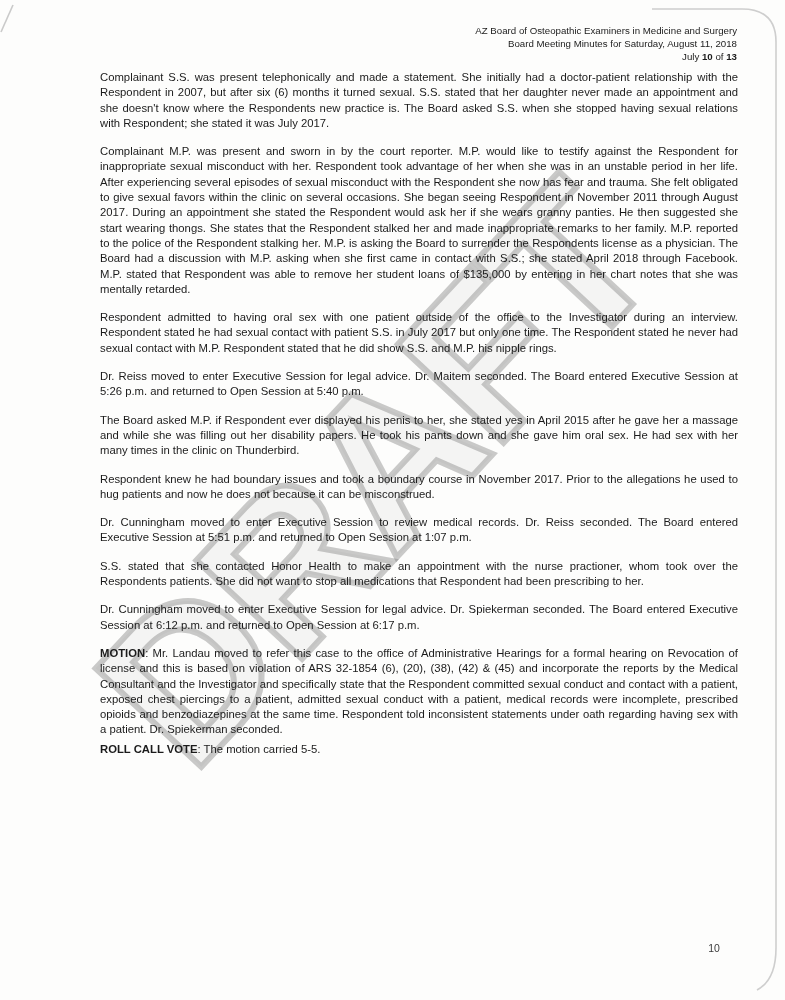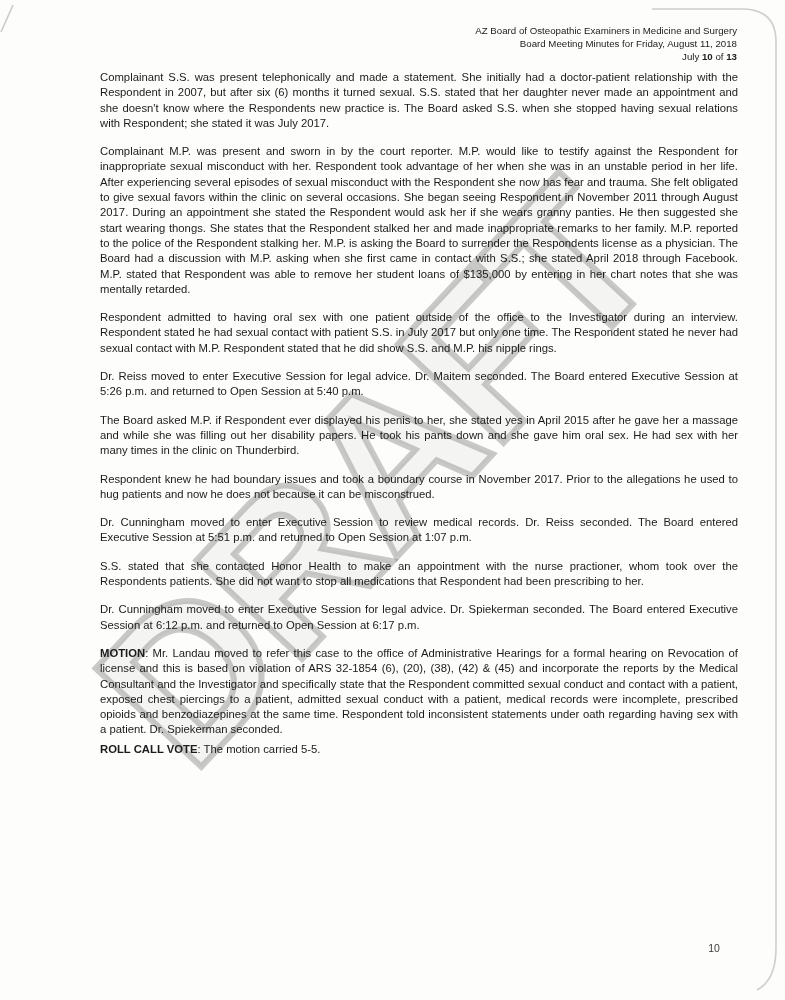--- a/index.html
+++ b/index.html
@@ -88,21 +88,21 @@
 
 <div class="page">
 
   <svg class="edge-svg" width="785" height="1000" viewBox="0 0 785 1000">
     <path d="M 652 9 L 742 9 Q 776 9 776 42 L 776 948 Q 776 980 757 990" fill="none" stroke="#c6c6c6" stroke-width="1.6" opacity="0.85"></path>
     <path d="M 1 32 L 13 5" fill="none" stroke="#bdbdbd" stroke-width="1.6" opacity="0.8"></path>
   </svg>
 
   <div class="doc-header">
     <div>AZ Board of Osteopathic Examiners in Medicine and Surgery</div>
-    <div>Board Meeting Minutes for Friday, August 11, 2018</div>
+    <div>Board Meeting Minutes for Saturday, August 11, 2018</div>
     <div><span>July </span><b>10</b><span> of </span><b>13</b></div>
   </div>
 
   <div class="watermark">DRAFT</div>
 
   <div class="doc-body">
     <p>Complainant S.S. was present telephonically and made a statement.  She initially had a doctor-patient relationship with the Respondent in 2007, but after six (6) months it turned sexual.  S.S. stated that her daughter never made an appointment and she doesn't know where the Respondents new practice is.  The Board asked S.S. when she stopped having sexual relations with Respondent; she stated it was July 2017.</p>
     <p>Complainant M.P. was present and sworn in by the court reporter.  M.P. would like to testify against the Respondent for inappropriate sexual misconduct with her.  Respondent took advantage of her when she was in an unstable period in her life.  After experiencing several episodes of sexual misconduct with the Respondent she now has fear and trauma.  She felt obligated to give sexual favors within the clinic on several occasions.  She began seeing Respondent in November 2011 through August 2017. During an appointment she stated the Respondent would ask her if she wears granny panties.  He then suggested she start wearing thongs.  She states that the Respondent stalked her and made inappropriate remarks to her family.  M.P. reported to the police of the Respondent stalking her.  M.P. is asking the Board to surrender the Respondents license as a physician.  The Board had a discussion with M.P. asking when she first came in contact with S.S.; she stated April 2018 through Facebook.  M.P. stated that Respondent was able to remove her student loans of $135,000 by entering in her chart notes that she was mentally retarded.</p>
     <p>Respondent admitted to having oral sex with one patient outside of the office to the Investigator during an interview. Respondent stated he had sexual contact with patient S.S. in July 2017 but only one time.  The Respondent stated he never had sexual contact with M.P.  Respondent stated that he did show S.S. and M.P. his nipple rings.</p>
     <p>Dr. Reiss moved to enter Executive Session for legal advice.  Dr. Maitem seconded.  The Board entered Executive Session at 5:26 p.m. and returned to Open Session at 5:40 p.m.</p>

